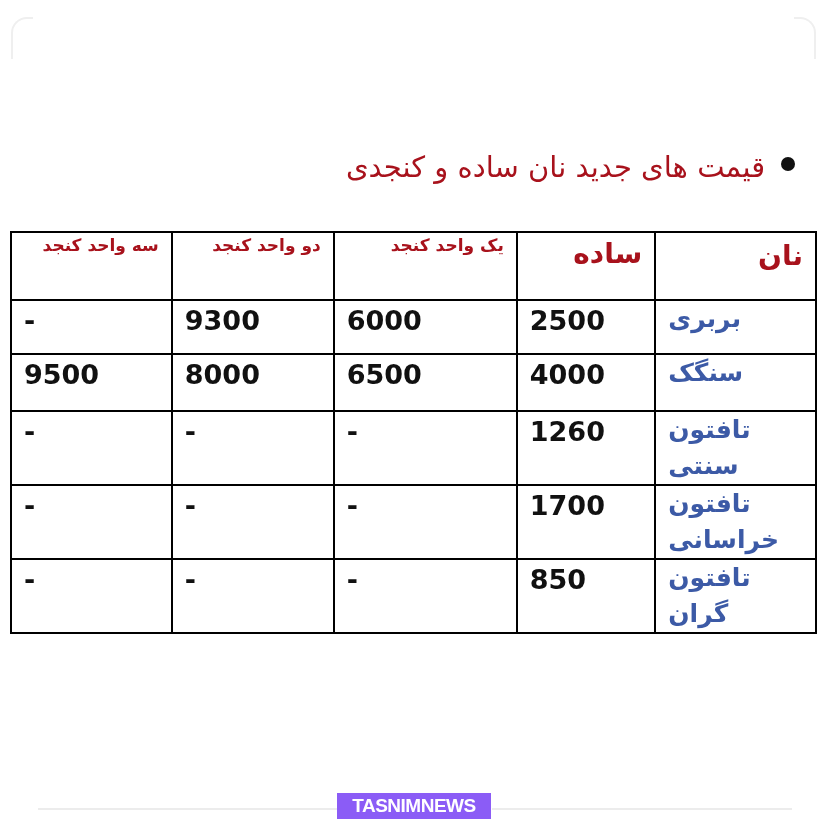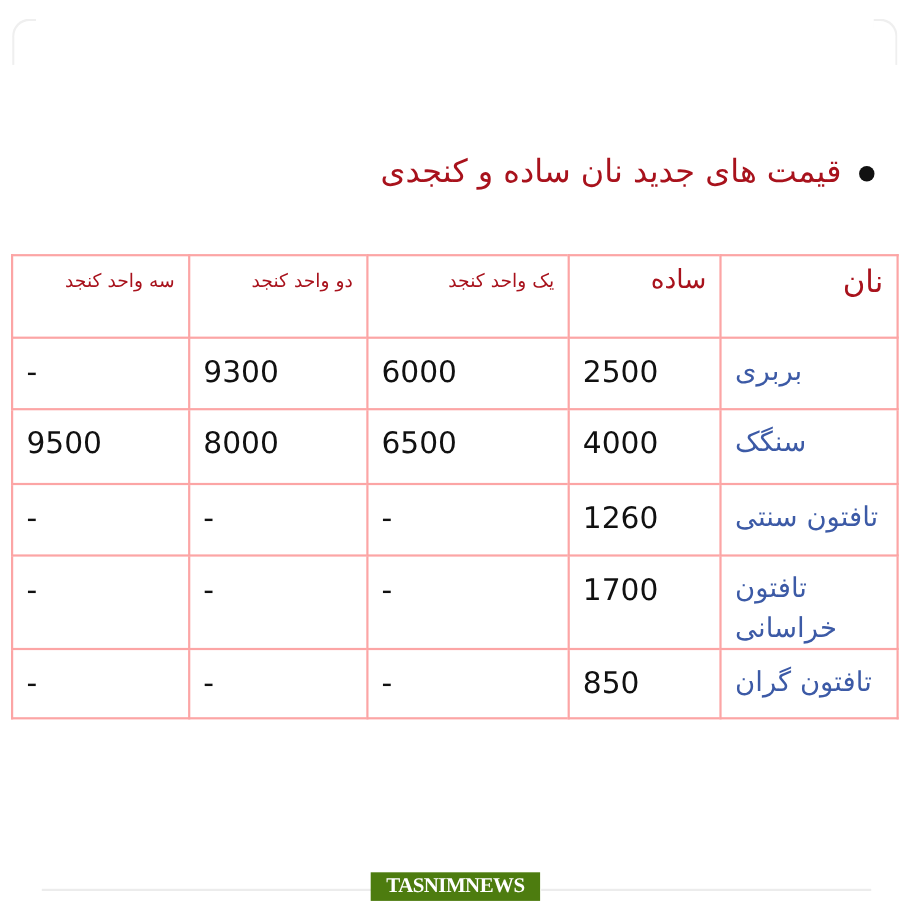--- a/index.html
+++ b/index.html
@@ -45,35 +45,36 @@
       height: 14px;
       border-radius: 50%;
       background: #111;
       margin-top: 6px;
     }
     .title-text {
       color: #a8121c;
       font-size: 29px;
       line-height: 40px;
       white-space: nowrap;
+      margin-top: 12px;
     }
     table.prices {
       position: absolute;
       top: 231px;
       left: 10px;
       width: 807px;
       border-collapse: collapse;
       direction: rtl;
       table-layout: fixed;
     }
     table.prices td, table.prices th {
-      border: 2px solid #fca5a5;
-      padding: 11px 12px 0 12px;
+      border: 2px solid #000000;
+      padding: 0 12px 0 12px;
       vertical-align: top;
-      font-weight: normal;
+      font-weight: bold;
     }
     .col-name { width: 137px; }
     .col-plain { width: 118px; }
     .col-one { width: 156px; }
     .col-two { width: 138px; }
     .col-three { width: 137px; }
 
     th.hdr {
       color: #a8121c;
       text-align: right;
@@ -82,21 +83,21 @@
       font-size: 17px;
       line-height: 24px;
       white-space: nowrap;
     }
     th.hdr.big {
       font-size: 28px;
       line-height: 38px;
       padding-top: 4px;
     }
     th.hdr.mid {
-      font-size: 24px;
+      font-size: 28px;
       line-height: 34px;
       padding-top: 4px;
     }
     td.name {
       color: #3c5aa6;
       text-align: left;
       font-size: 25px;
       line-height: 36px;
       padding-top: 4px;
     }
@@ -123,23 +124,23 @@
       background: #ececec;
     }
     .footer-line.left { left: 38px; width: 300px; }
     .footer-line.right { left: 492px; width: 300px; }
     .logo {
       position: absolute;
       top: 793px;
       left: 337px;
       width: 154px;
       height: 26px;
-      background: #4d7c0f;
+      background: #8b5cf6;
       color: #ffffff;
-      font-family: Liberation Serif, serif;
+      font-family: Liberation Sans, sans-serif;
       font-weight: bold;
       font-size: 19px;
       line-height: 26px;
       text-align: center;
       letter-spacing: -0.5px;
     }
   </style>
 </head>
 <body>
 

